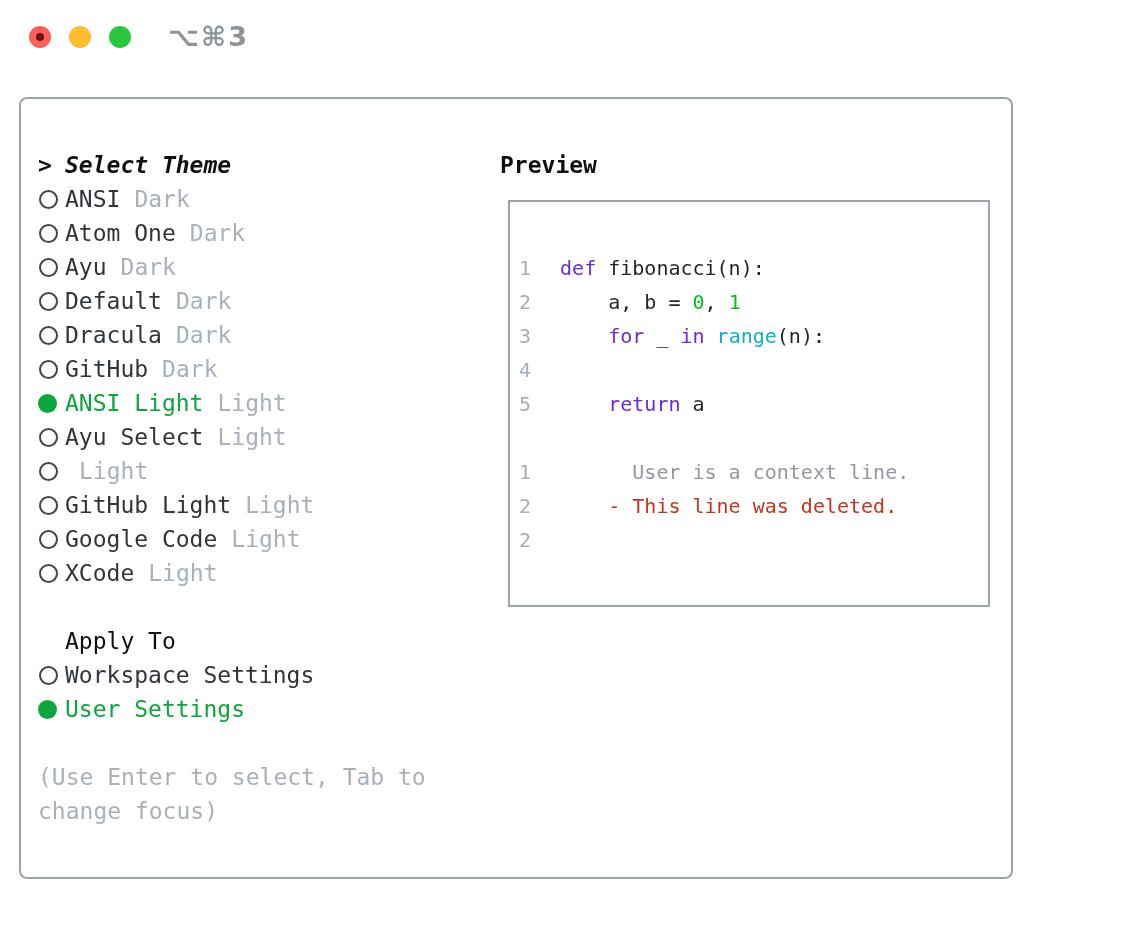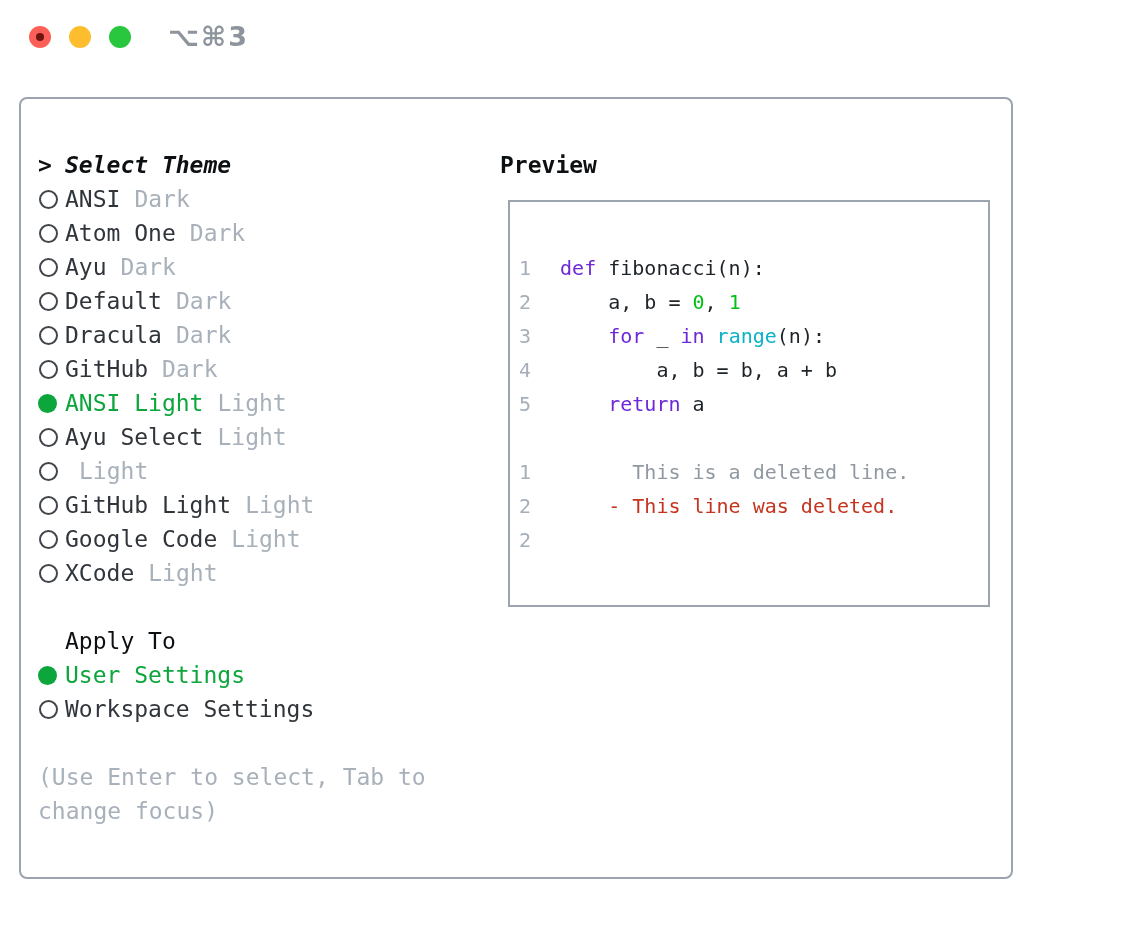--- a/index.html
+++ b/index.html
@@ -151,46 +151,46 @@
           <span class="name">XCode</span>
           <span class="variant">Light</span>
         </div>
       </div>
     <div class="spacer"></div>
     <div class="row">
       <span class="marker"></span>
       <span style="color:#0d1013;">Apply To</span>
     </div>
     <div id="apply-list">
+        <div class="row">
+          <span class="marker">
+            <span class="ring"></span>
+          </span>
+          <span class="name">Workspace Settings</span>
+        </div>
         <div class="row selected">
           <span class="marker">
             <span class="dot-sel"></span>
           </span>
           <span class="name">User Settings</span>
-        </div>
-        <div class="row">
-          <span class="marker">
-            <span class="ring"></span>
-          </span>
-          <span class="name">Workspace Settings</span>
         </div>
       </div>
     <div class="spacer"></div>
     <div class="help">(Use Enter to select, Tab to change focus)</div>
   </div>
 
   <div class="preview-title">Preview</div>
   <div class="preview-box">
     <div id="code-block">
         <div class="pv-line"><span class="ln">1</span><span class="seg-kw">def</span><span class="seg-fg"> fibonacci(n):</span></div>
         <div class="pv-line"><span class="ln">2</span><span class="seg-fg">    a, b = </span><span class="seg-num">0</span><span class="seg-fg">, </span><span class="seg-num">1</span></div>
         <div class="pv-line"><span class="ln">3</span><span class="seg-fg">    </span><span class="seg-kw">for</span><span class="seg-fg"> _ </span><span class="seg-kw">in</span><span class="seg-fg"> </span><span class="seg-fn">range</span><span class="seg-fg">(n):</span></div>
-        <div class="pv-line"><span class="ln">4</span><span class="seg-fg">        a, b = b, a + b</span></div>
+        <div class="pv-line"><span class="ln">4</span></div>
         <div class="pv-line"><span class="ln">5</span><span class="seg-fg">    </span><span class="seg-kw">return</span><span class="seg-fg"> a</span></div>
       </div>
     <div class="pv-line"></div>
     <div id="diff-block">
-        <div class="pv-line"><span class="ln">1</span><span class="seg-ctx">      This is a deleted line.</span></div>
+        <div class="pv-line"><span class="ln">1</span><span class="seg-ctx">      User is a context line.</span></div>
         <div class="pv-line"><span class="ln">2</span><span class="seg-del">    - This line was deleted.</span></div>
         <div class="pv-line"><span class="ln">2</span></div>
       </div>
   </div>
 </div>
 
 </body></html>

